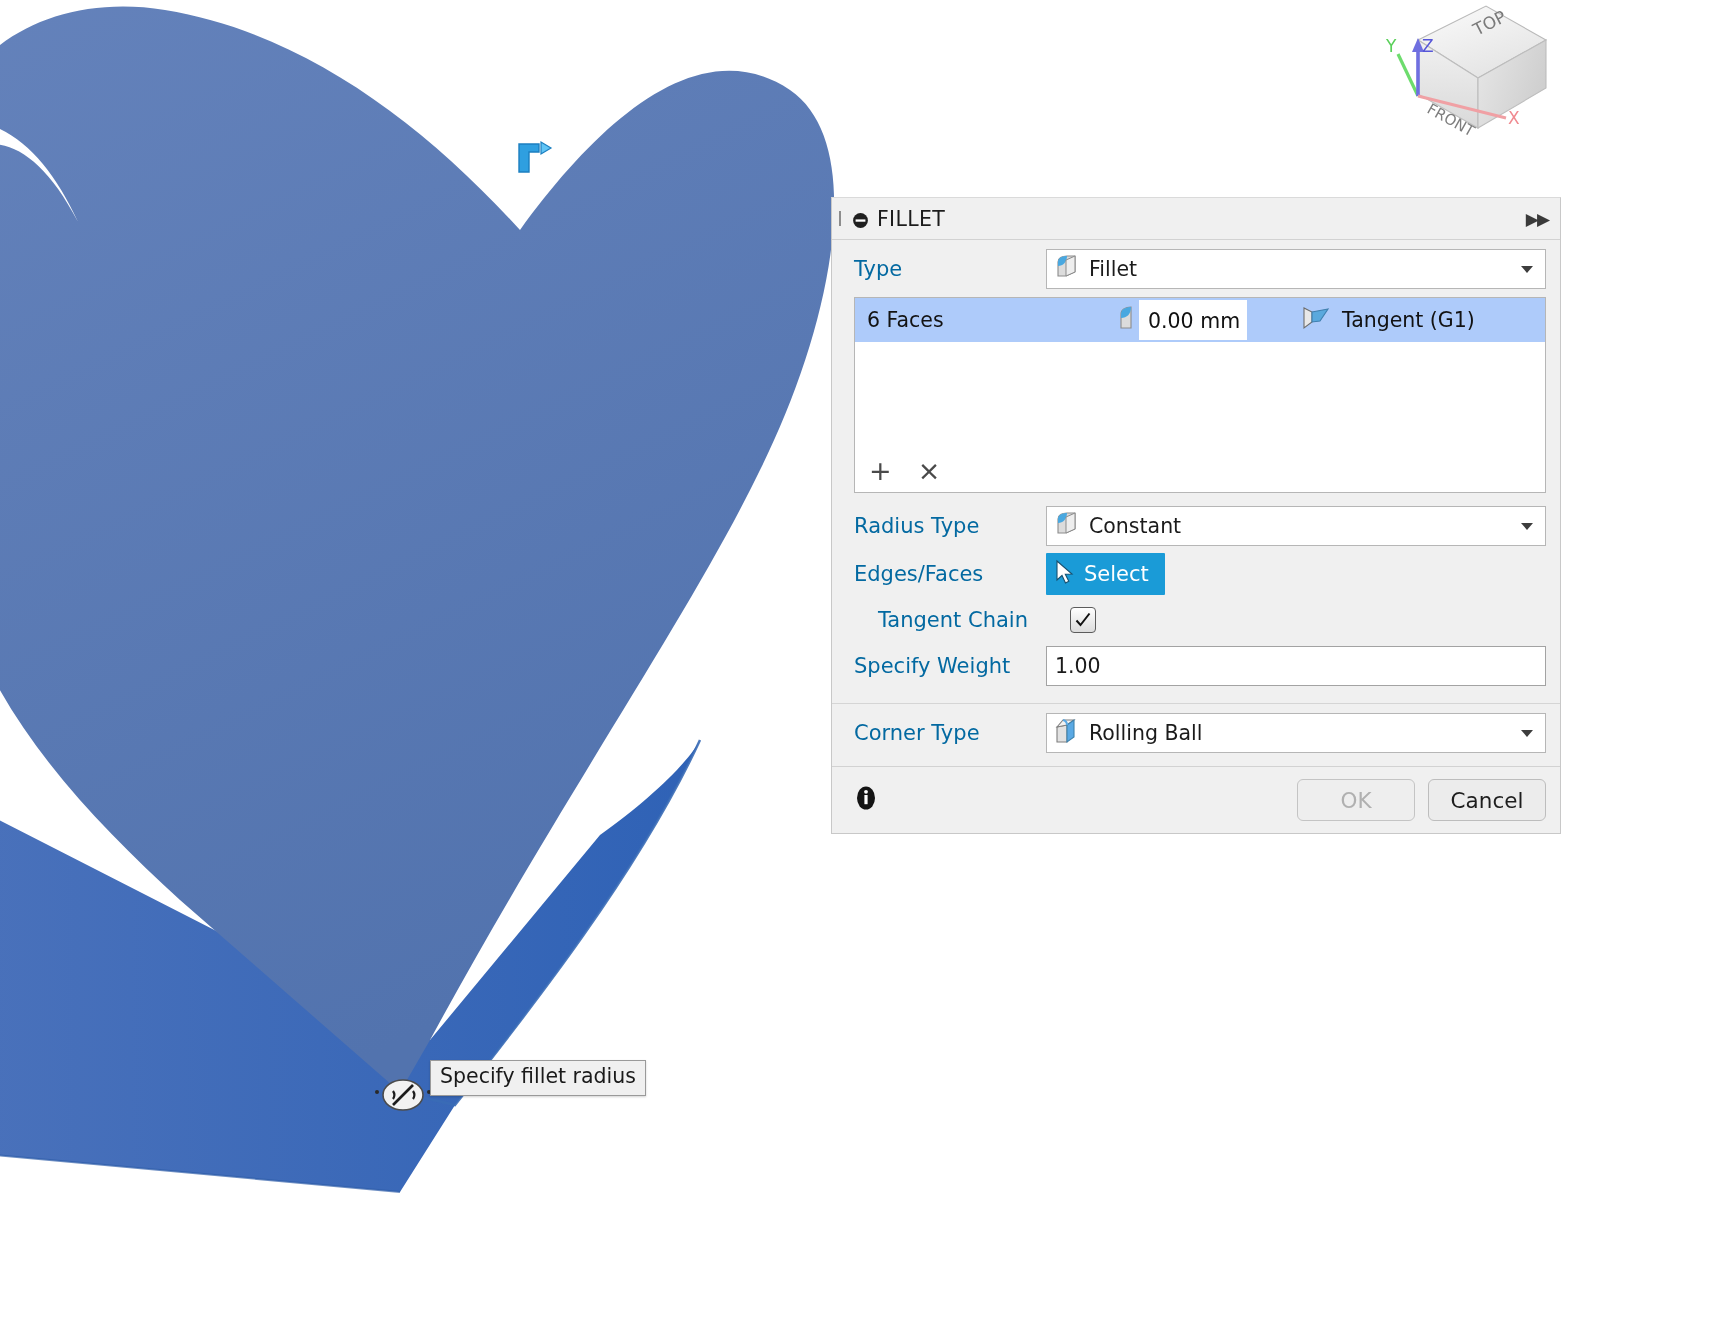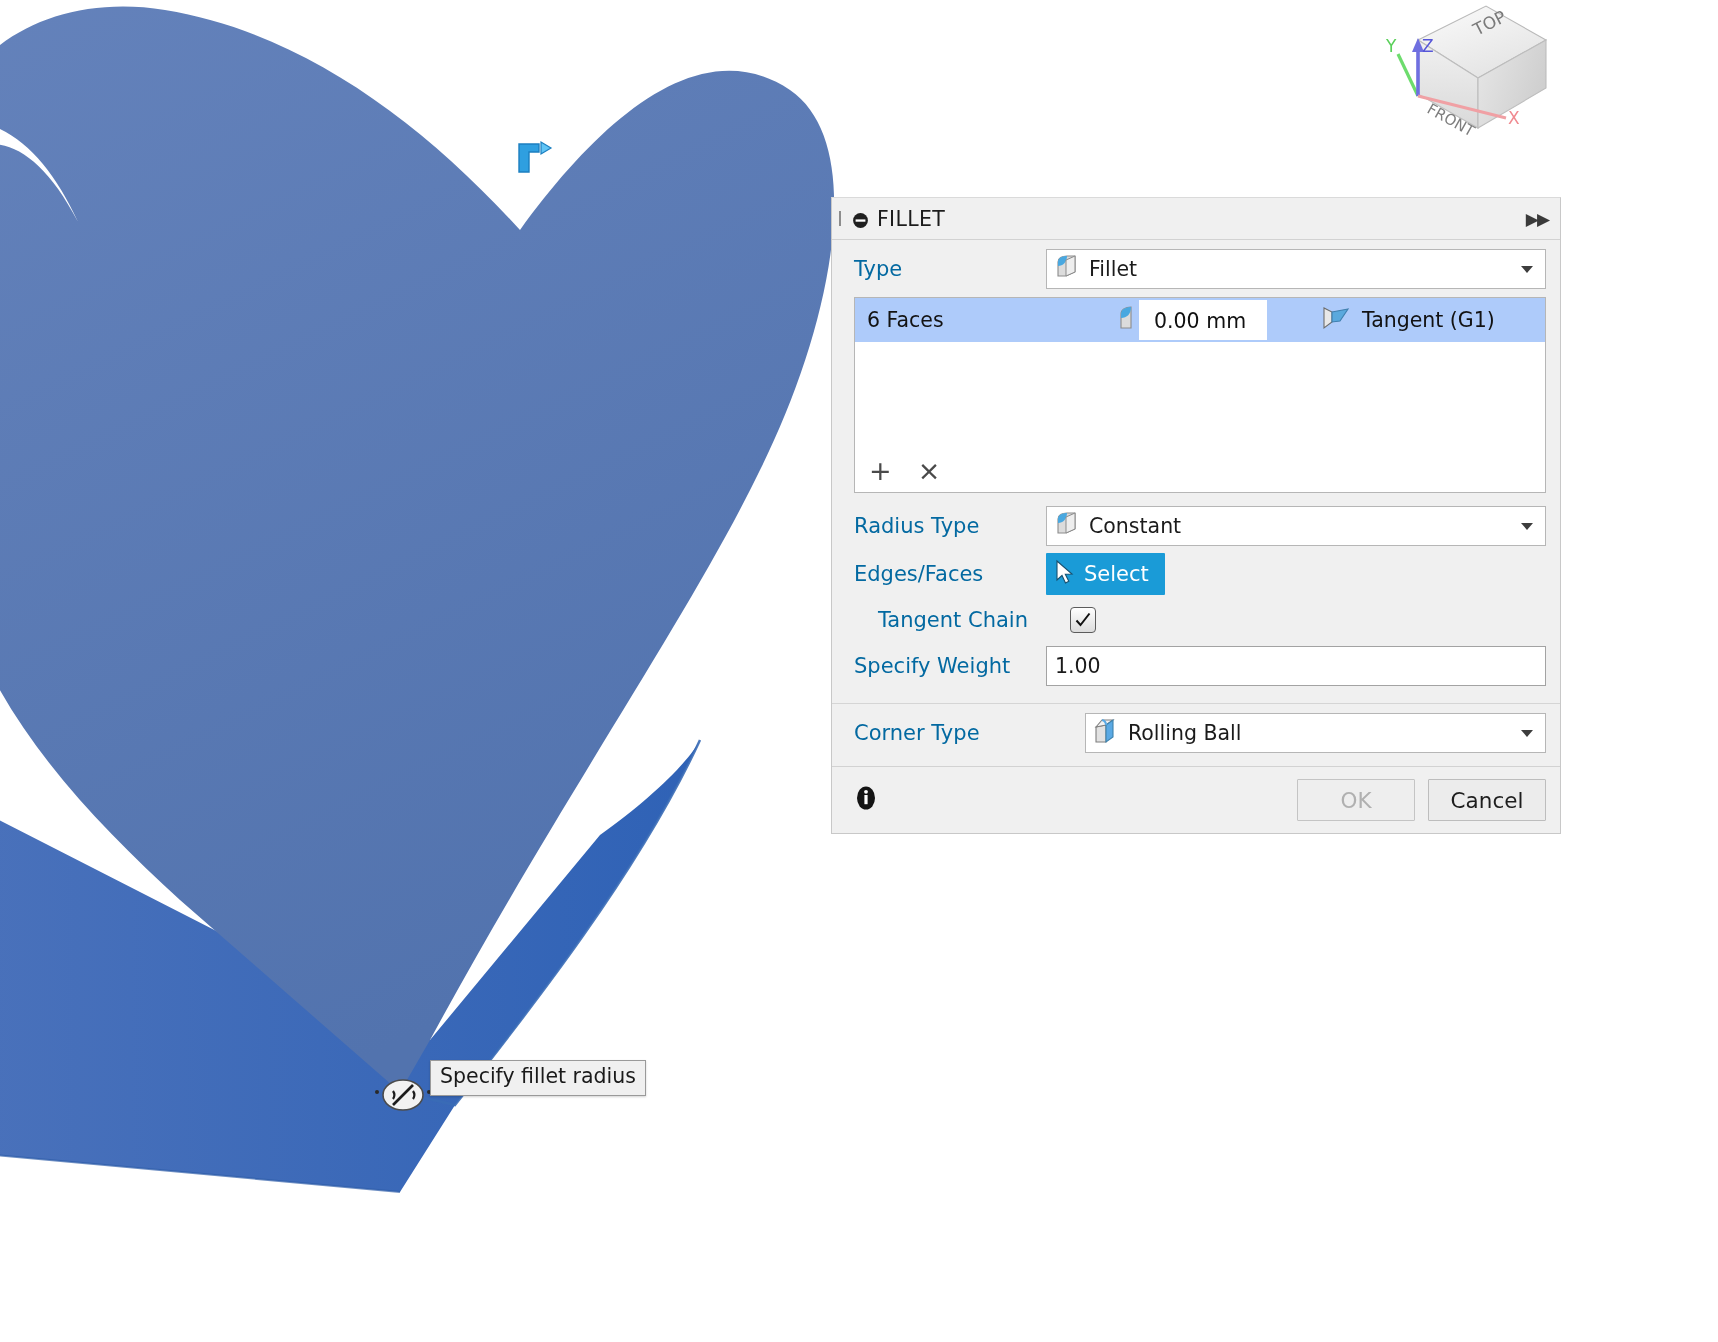--- a/index.html
+++ b/index.html
@@ -171,24 +171,24 @@
     display: flex;
     align-items: center;
     flex: none;
     position: relative;
   }
   .sel-radius-input {
     background: #ffffff;
     border: 1px solid #ffffff;
     height: 40px;
     line-height: 40px;
-    width: 128px;
+    width: 108px;
     font-size: 20.5px;
     color: #111;
-    padding-left: 14px;
+    padding-left: 8px;
     box-sizing: border-box;
     margin-left: -4px;
   }
   .sel-cont {
     display: flex;
     align-items: center;
     margin-left: 54px;
   }
   .sel-cont-label {
     font-size: 20.5px;
@@ -269,21 +269,21 @@
     height: 42px;
     min-width: 118px;
     border: 1px solid #bdbdbd;
     background: #ececec;
     font-size: 21.5px;
     color: #1e1e1e;
     display: inline-flex;
     align-items: center;
     justify-content: center;
     cursor: pointer;
-    border-radius: 1px;
+    border-radius: 6px;
     box-sizing: border-box;
   }
   .btn.disabled {
     color: #b0b0b0;
     background: #eeeeee;
     border-color: #c4c4c4;
     cursor: default;
   }
   .btn + .btn { margin-left: 13px; }
 </style>
@@ -494,21 +494,21 @@
 
     <div class="row" style="margin-top:4px; padding-bottom:10px;">
       <div class="row-label">Specify Weight</div>
       <div class="field">
         <div class="tinput">1.00</div>
       </div>
     </div>
 
     <div class="hr-sep"></div>
 
-    <div class="row" style="padding-top:8px; padding-bottom:12px;gap:39px;">
+    <div class="row" style="padding-top:8px; padding-bottom:12px;">
       <div class="row-label">Corner Type</div>
       <div class="field">
         <div class="combo">
           <span>
             <svg width="26" height="28" viewBox="0 0 26 28">
               <path d="M3,10 L3,25 L13,25 L13,8 Z" fill="#e2e2e2" stroke="#7f7f7f" stroke-width="1.1"></path>
               <path d="M3,10 L9,3 L20,3 L13,8 Z" fill="#f2f2f2" stroke="#7f7f7f" stroke-width="1.1"></path>
               <path d="M13,8 L20,3 L20,20 L13,25 Z" fill="#5aa9e4" stroke="#3f83ad" stroke-width="1.1"></path>
               <path d="M9,3 C9,3 13,4 13,8" fill="none" stroke="#5aa9e4" stroke-width="2"></path>
             </svg>

